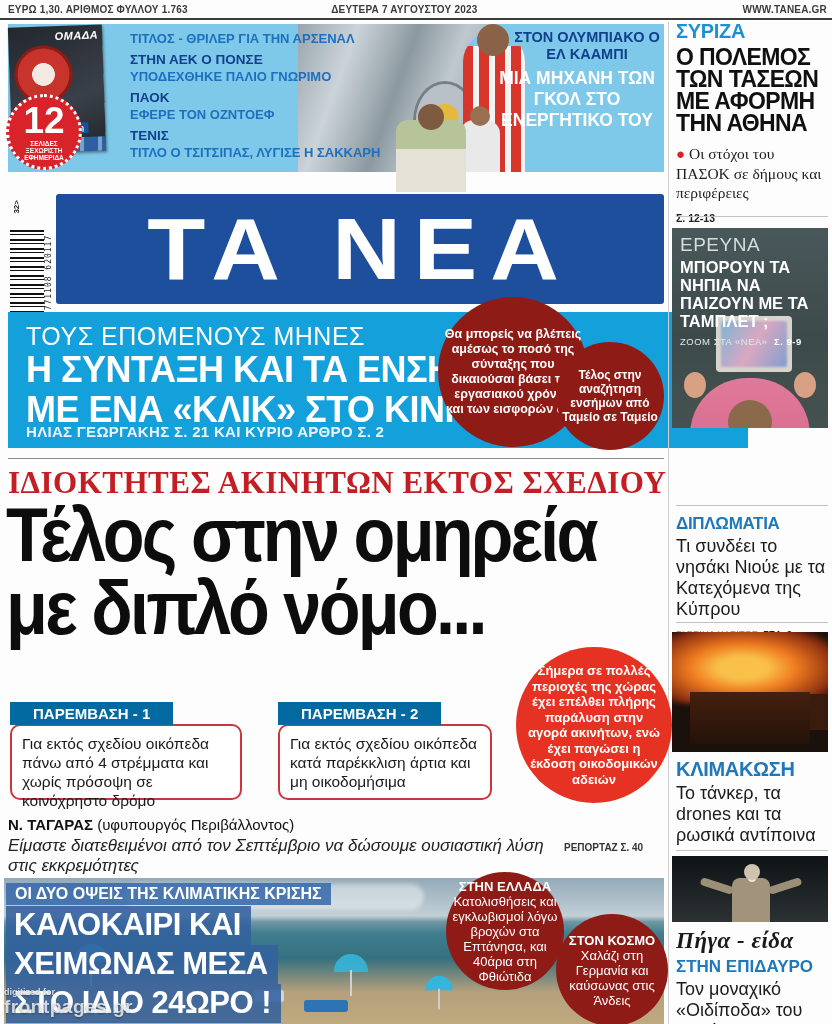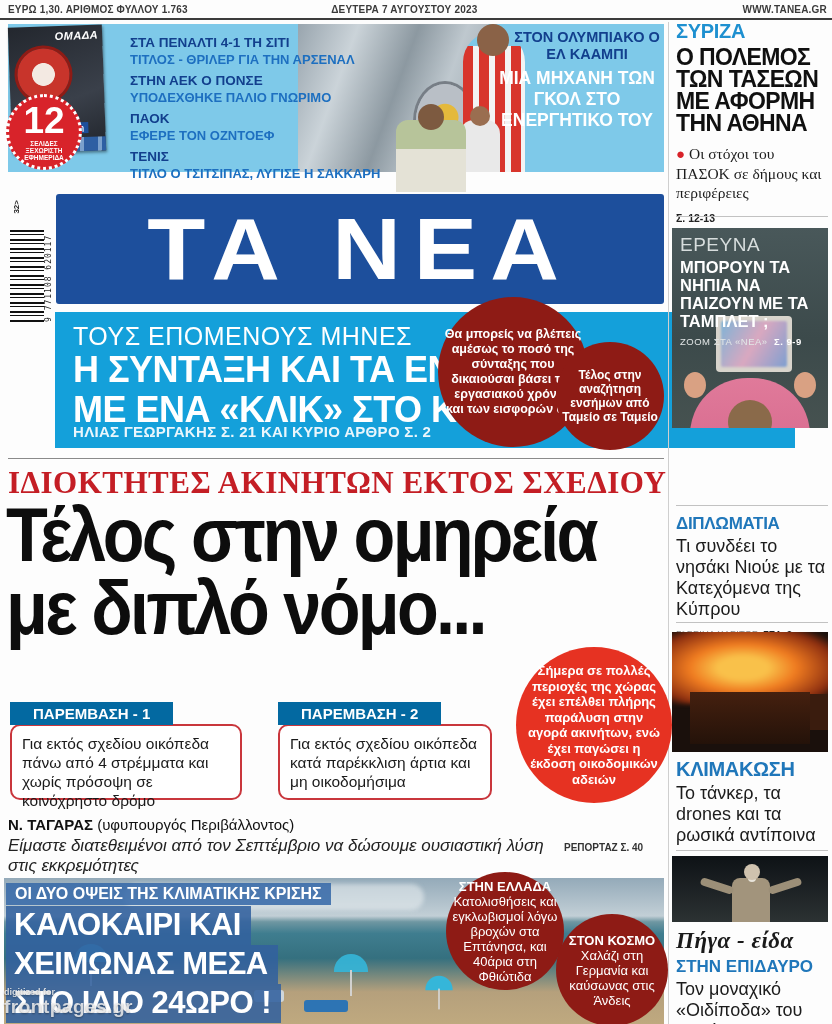--- a/index.html
+++ b/index.html
@@ -48,21 +48,21 @@
   .barcode{position:absolute;left:10px;top:230px;width:34px;height:92px;
      background:repeating-linear-gradient(180deg,#111 0 2px,#fff 2px 4px,#111 4px 5px,#fff 5px 9px);}
   .barcode-num{position:absolute;left:44px;top:230px;height:92px;font-family:"DejaVu Sans Mono",monospace;
      font-size:8px;color:#222;writing-mode:vertical-rl;transform:rotate(180deg);letter-spacing:1px;}
   .barcode-flag{position:absolute;left:12px;top:200px;font-size:8px;font-weight:bold;color:#222;
      writing-mode:vertical-rl;transform:rotate(180deg);}
   .masthead{position:absolute;left:56px;top:194px;width:608px;height:110px;background:#1d4f9c;border-radius:3px;
      display:flex;align-items:center;justify-content:center;}
   .masthead span{color:#fff;font-size:88px;font-weight:900;letter-spacing:12px;transform:scaleX(1.08);line-height:1;}
   
-  .banner{position:absolute;left:8px;top:312px;width:740px;height:136px;background:#14a0da;margin-left:47px;}
+  .banner{position:absolute;left:8px;top:312px;width:740px;height:136px;background:#14a0da;}
   .bn-kicker{position:absolute;left:18px;top:10px;font-size:25px;font-weight:500;color:#fff;letter-spacing:.5px;}
   .bn-headline{position:absolute;left:18px;top:38px;font-size:36px;font-weight:800;color:#fff;line-height:40px;letter-spacing:-.5px;}
   .bn-byline{position:absolute;left:18px;bottom:8px;font-size:15px;font-weight:bold;color:#eaf6fc;letter-spacing:.3px;}
   .circle-dark{position:absolute;border-radius:50%;background:#8e1b15;color:#fff;display:flex;align-items:center;justify-content:center;text-align:center;z-index:6;}
   .c1{left:438px;top:297px;width:150px;height:150px;font-size:12.5px;line-height:15px;font-weight:bold;padding:6px;box-sizing:border-box;}
   .c2{left:556px;top:342px;width:108px;height:108px;font-size:12px;line-height:14px;font-weight:bold;padding:4px;box-sizing:border-box;}
   
   .lead-rule{position:absolute;left:8px;top:458px;width:656px;height:1px;background:#8a8a8a;}
   .lead-kicker{position:absolute;left:8px;top:465px;font-family:"Liberation Serif",serif;font-size:31px;font-weight:bold;color:#c41e25;letter-spacing:.5px;}
   .lead-headline{position:absolute;left:6px;top:498px;font-size:76px;font-weight:900;color:#0d0d0d;
@@ -158,21 +158,20 @@
   </div>
   <div class="top-rule"></div>
 
   <div class="sports">
     <div class="crowd-photo"></div>
     <div class="trophy-shield"></div>
     <div class="red-player"></div>
     <div class="fan-white"></div>
 
     <div class="sports-list">
-      <div class="sp-title">ΣΤΑ ΠΕΝΑΛΤΙ 4-1 ΤΗ ΣΙΤΙ</div>
       <div class="sp-sub">ΤΙΤΛΟΣ - ΘΡΙΛΕΡ ΓΙΑ ΤΗΝ ΑΡΣΕΝΑΛ</div>
       <div class="sp-title">ΣΤΗΝ ΑΕΚ Ο ΠΟΝΣΕ</div>
       <div class="sp-sub">ΥΠΟΔΕΧΘΗΚΕ ΠΑΛΙΟ ΓΝΩΡΙΜΟ</div>
       <div class="sp-title">ΠΑΟΚ</div>
       <div class="sp-sub">ΕΦΕΡΕ ΤΟΝ ΟΖΝΤΟΕΦ</div>
       <div class="sp-title">ΤΕΝΙΣ</div>
       <div class="sp-sub">ΤΙΤΛΟ Ο ΤΣΙΤΣΙΠΑΣ, ΛΥΓΙΣΕ Η ΣΑΚΚΑΡΗ</div>
     </div>
 
     <div class="oly-title">ΣΤΟΝ ΟΛΥΜΠΙΑΚΟ Ο ΕΛ ΚΑΑΜΠΙ</div>

